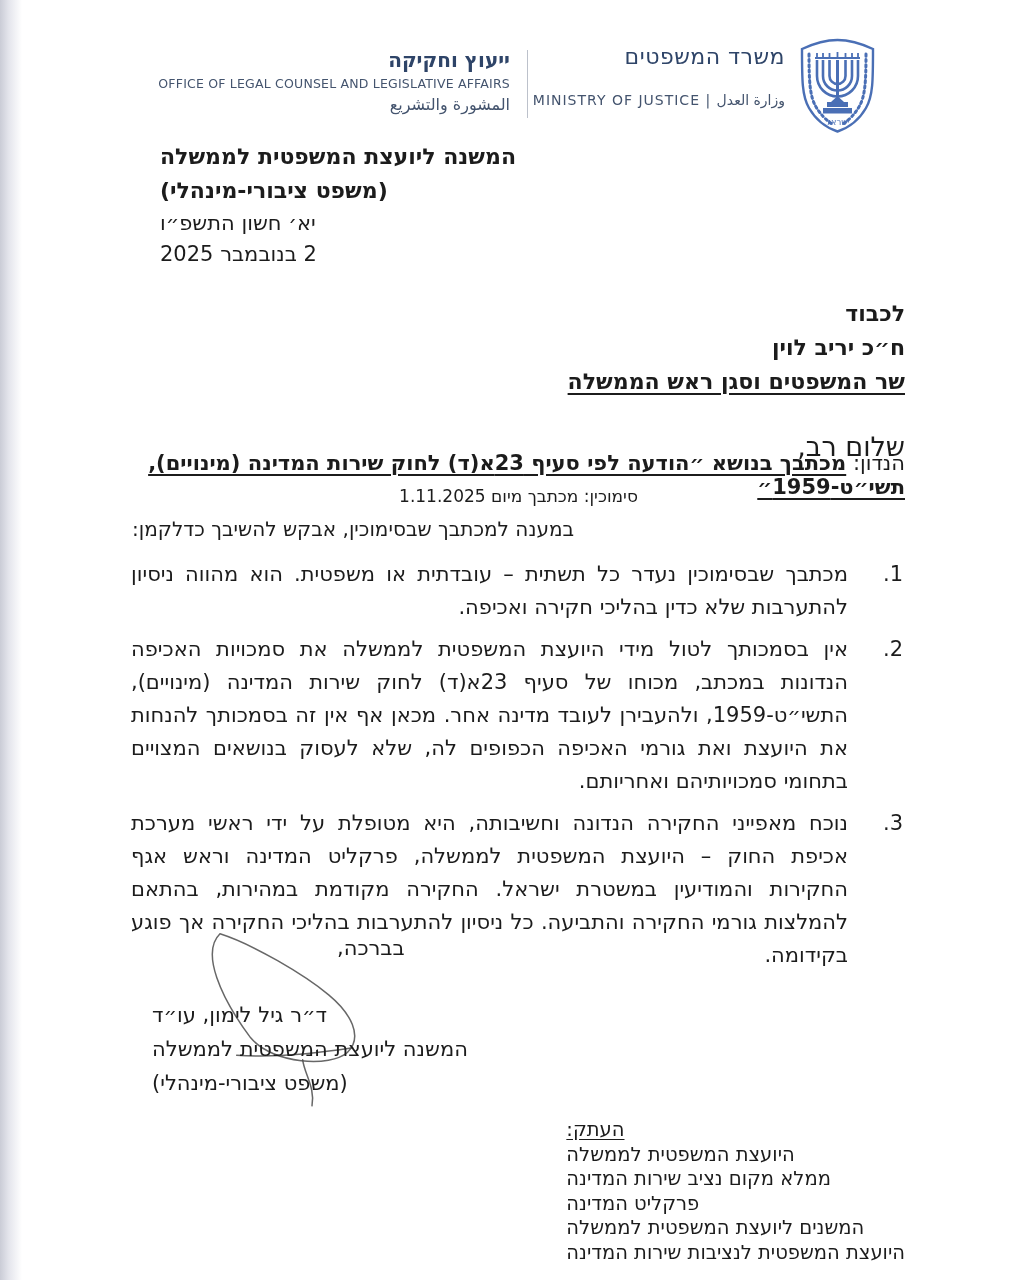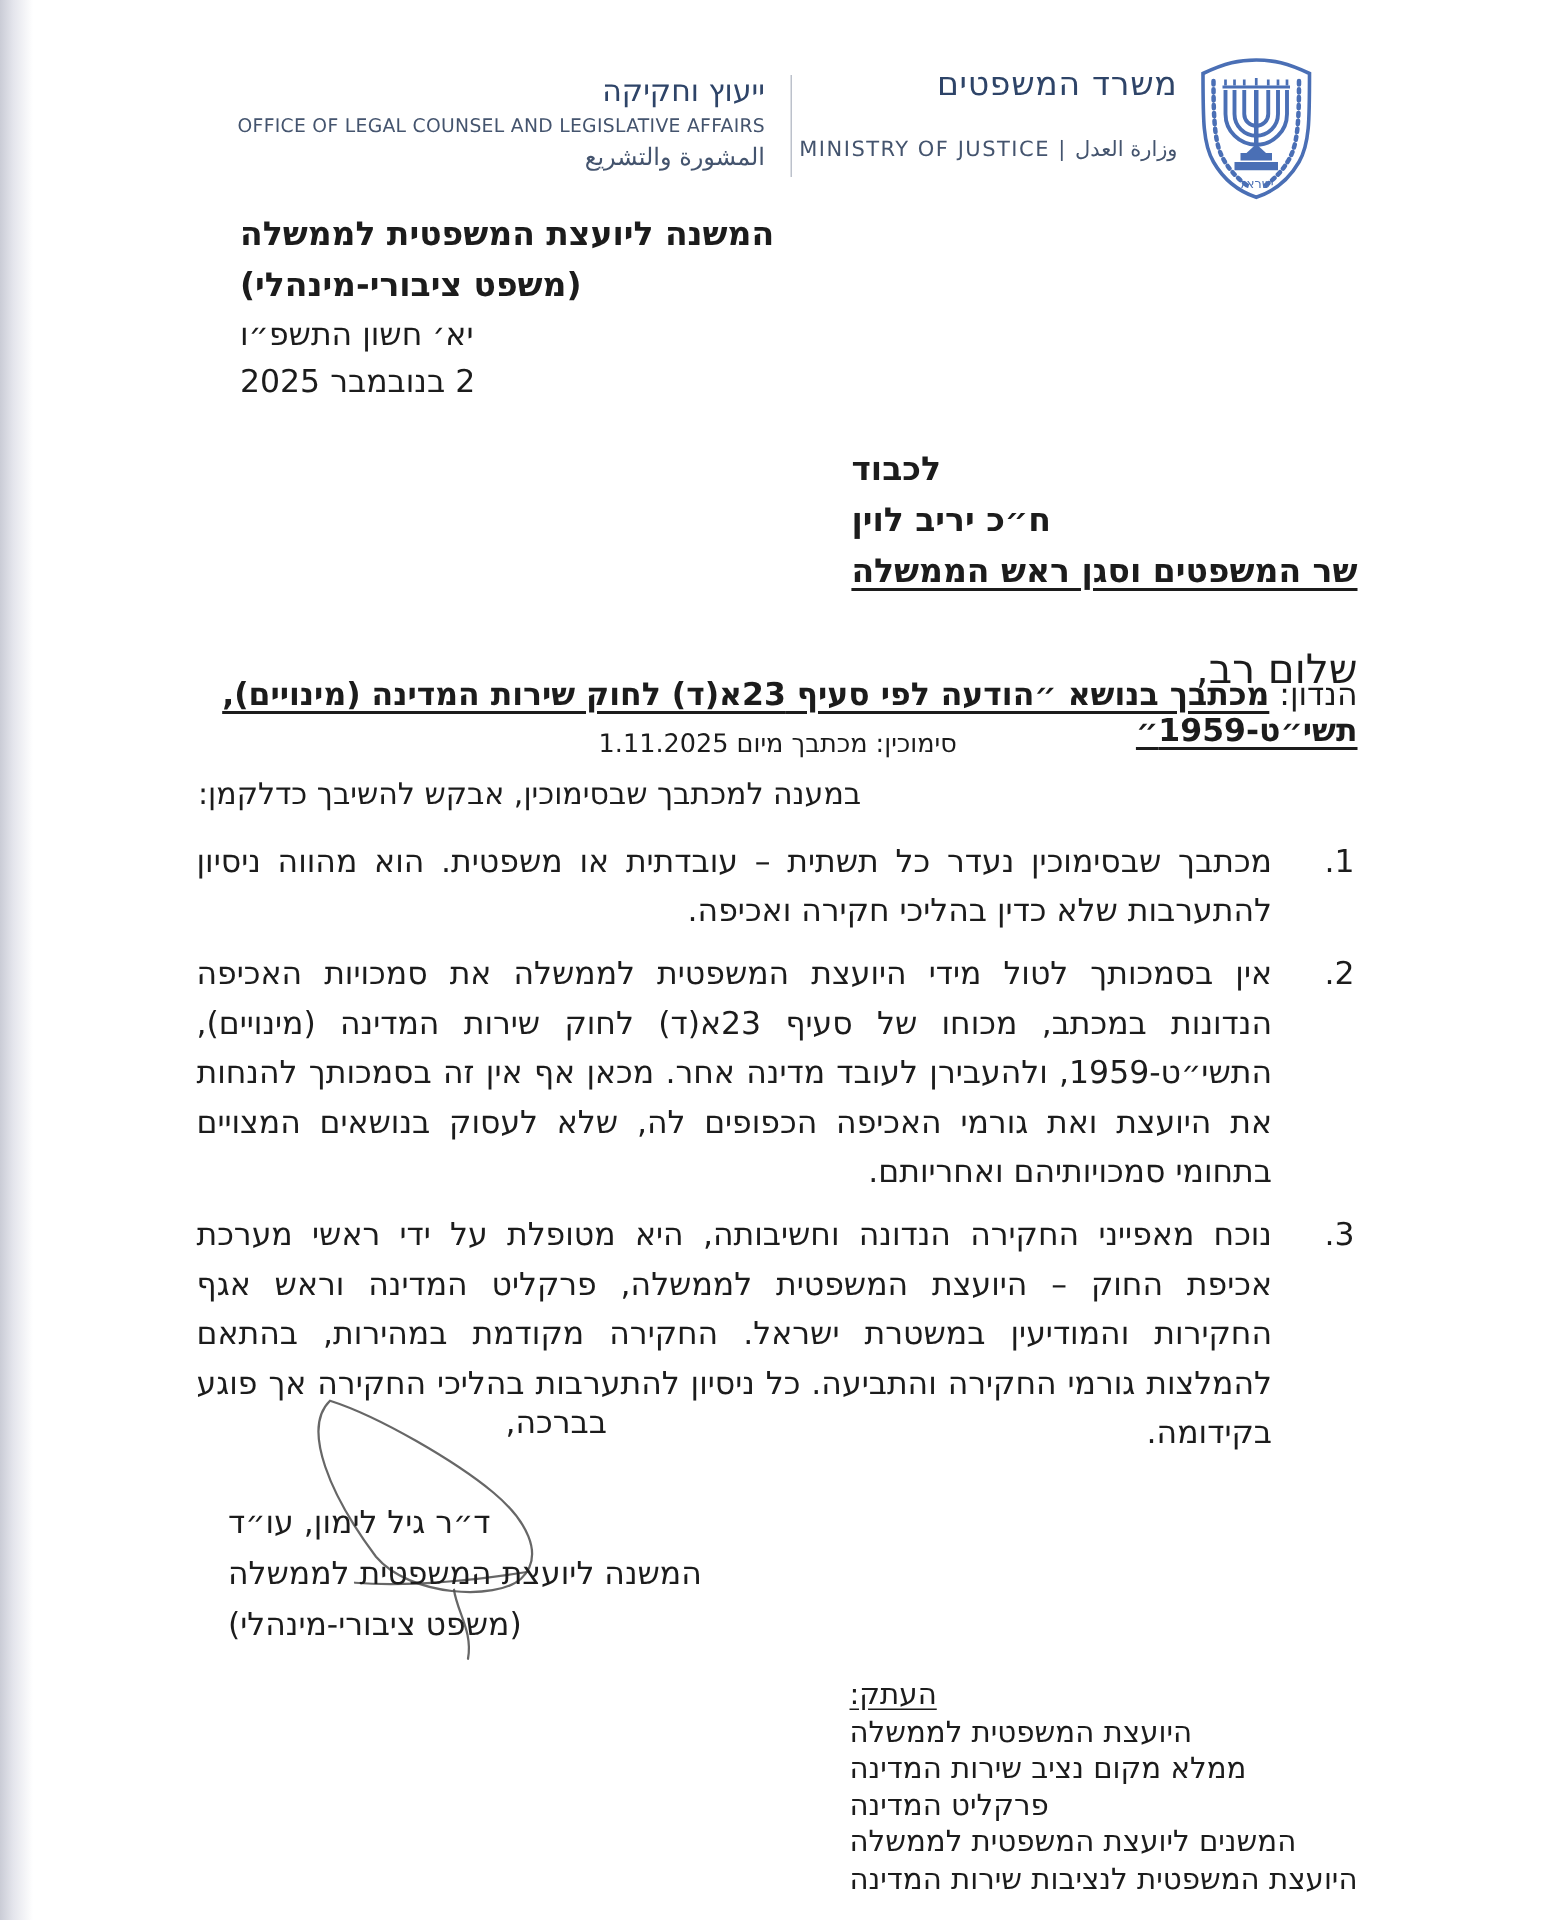--- a/index.html
+++ b/index.html
@@ -9,29 +9,29 @@
   .edge-strip{position:absolute;left:0;top:0;bottom:0;width:22px;
       background:linear-gradient(to right,#caccd6 0%,#e4e5ec 40%,#ffffff 100%);}
   
   .emblem{position:absolute;left:795px;top:36px;width:85px;height:98px;}
   .ministry-he{position:absolute;right:247px;top:44px;font-size:22px;font-weight:normal;
       color:#2e4468;direction:rtl;white-space:nowrap;letter-spacing:0.5px;}
   .ministry-sub{position:absolute;right:247px;top:92px;font-size:14px;color:#44546e;
       white-space:nowrap;letter-spacing:1px;font-weight:500;}
   .hdr-divider{position:absolute;left:527px;top:50px;width:1px;height:68px;background:#bcc1cb;}
   .dept{position:absolute;right:522px;top:48px;text-align:right;color:#2e4468;}
-  .dept .he{font-size:20px;font-weight:normal;direction:rtl;line-height:24px;}
+  .dept .he{font-size:20px;font-weight:bold;direction:rtl;line-height:24px;}
   .dept .en{font-size:12.5px;color:#44546e;line-height:18px;margin-top:3px;letter-spacing:0.2px;}
   .dept .ar{font-size:16px;color:#44546e;line-height:24px;direction:rtl;}
   
   .sender{position:absolute;left:160px;top:140px;direction:rtl;text-align:left;}
   .sender .b{font-weight:bold;font-size:22px;line-height:34px;}
   .sender .d{font-size:21px;line-height:31px;}
   
-  .rtl-right{direction:rtl;text-align:left;}
+  .rtl-right{direction:rtl;text-align:right;}
   .recipient{position:absolute;right:127px;top:297px;font-size:22px;font-weight:bold;line-height:34px;}
   .recipient .u{text-decoration:underline;text-underline-offset:4px;}
   .greeting{position:absolute;right:127px;top:431px;font-size:27px;}
   .subject{position:absolute;right:127px;left:132px;top:451px;font-size:21px;direction:rtl;text-align:right;}
   .subject .bold-u{font-weight:bold;text-decoration:underline;text-underline-offset:4px;}
   .reference{position:absolute;right:127px;left:132px;top:486px;font-size:17px;
       direction:rtl;text-align:center;}
   .intro{position:absolute;right:127px;left:132px;top:517px;font-size:20px;
       direction:rtl;text-align:left;}
   .list{position:absolute;right:127px;left:131px;top:558px;direction:rtl;font-size:21px;line-height:33px;}

